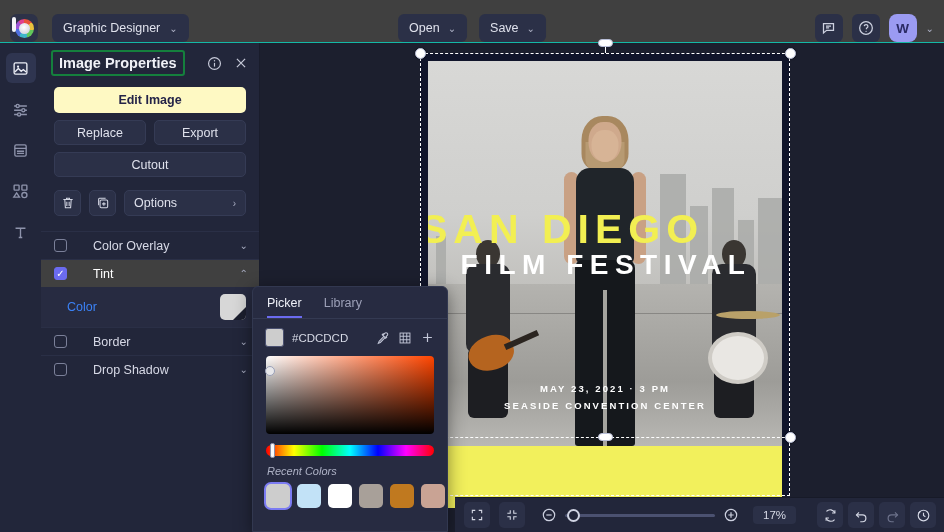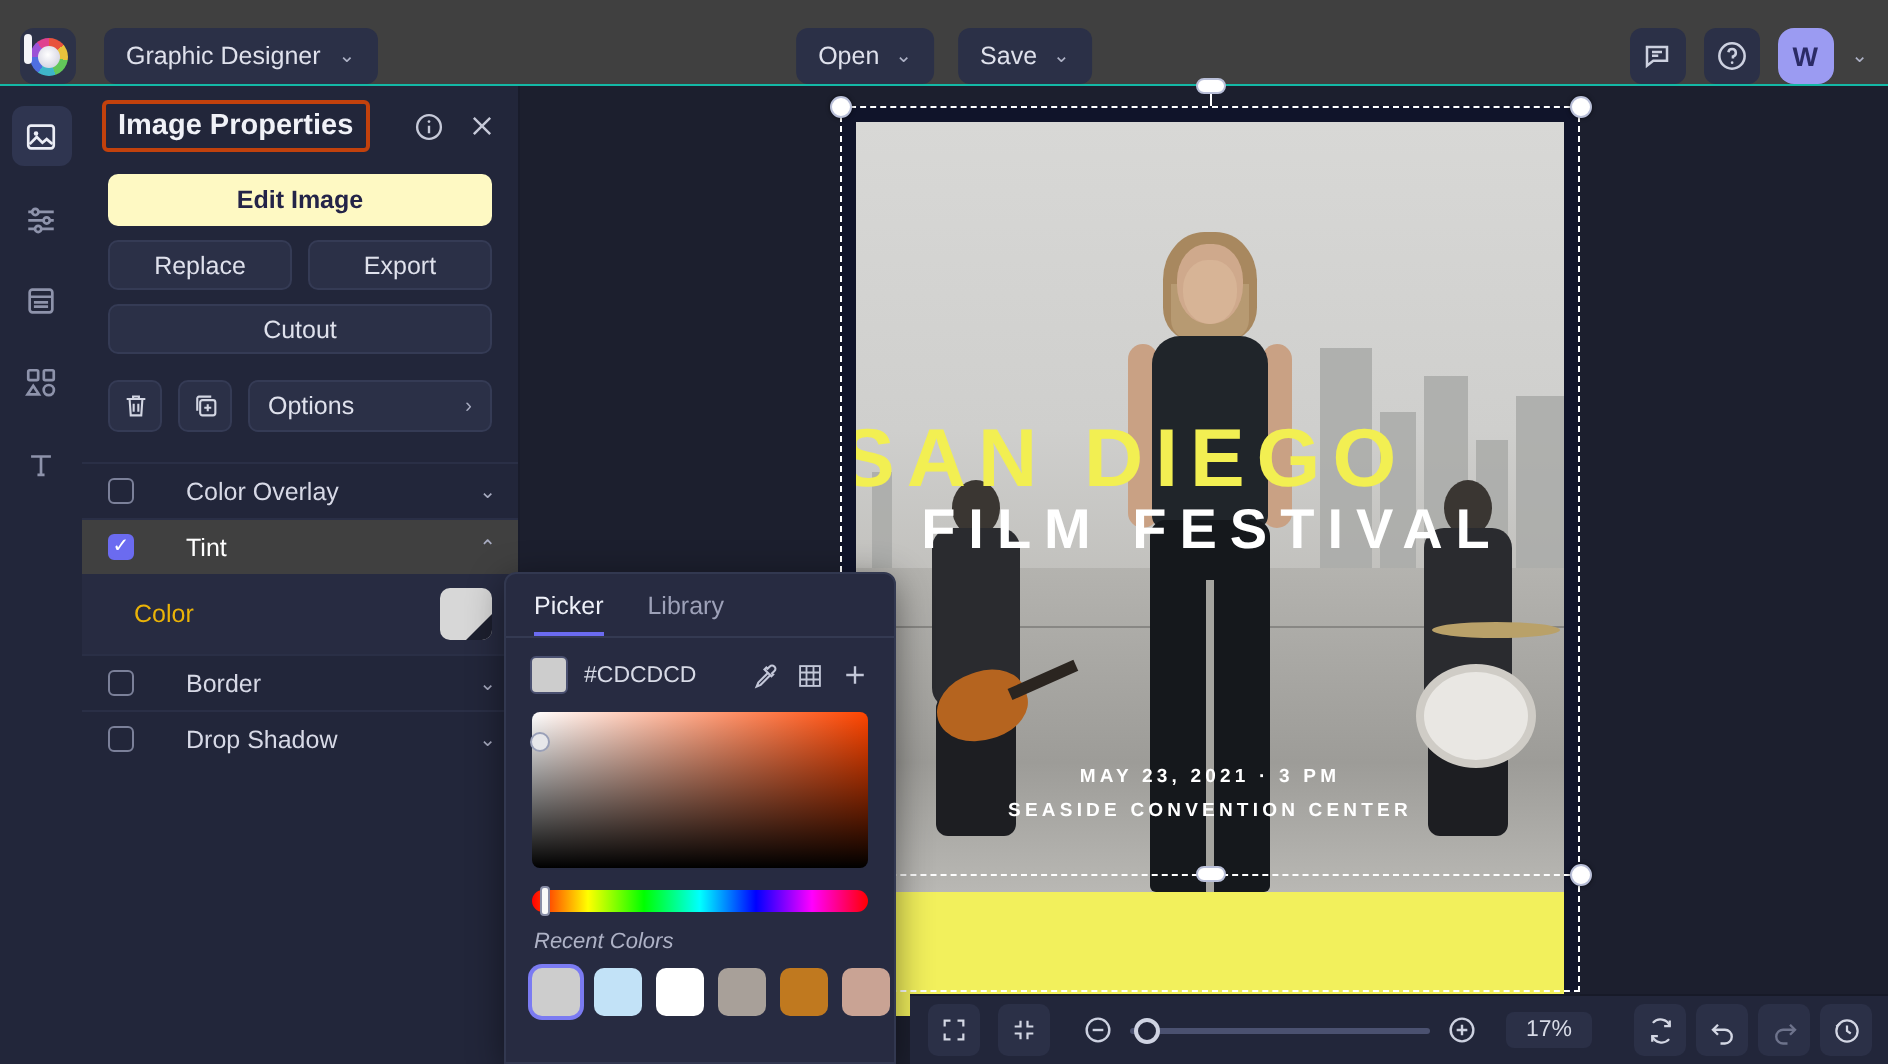--- a/index.html
+++ b/index.html
@@ -102,21 +102,21 @@
     background: #22263a;
     border-right: 1px solid #191c2b;
   }
   .panel-head {
     height: 40px; display: flex; align-items: center;
     padding: 0 12px 0 10px; position: relative;
   }
   .panel-title {
     font-size: 14.5px; font-weight: bold; color: #f0f1f7;
     padding: 3px 6px;
-    border: 2px solid #c2410c; border-radius: 3px;
+    border: 2px solid #15803d; border-radius: 3px;
   }
   .head-icons {
     position: absolute; right: 11px; display: flex; gap: 12px;
     align-items: center; color: #c6c9d8;
   }
   .btn-primary {
     margin: 4px 13px 0 13px; height: 26px;
     background: #fef9c3; color: #242448;
     border-radius: 5px; font-size: 12.5px; font-weight: bold;
     display: flex; align-items: center; justify-content: center;
@@ -166,21 +166,21 @@
     display: flex; align-items: center; justify-content: center;
   }
   .cb.checked::after {
     content: "✓"; color: #fff; font-size: 10px; line-height: 1;
   }
   .acc-label { flex: 1; }
   .caret { font-size: 10px; color: #a7abc0; }
   .color-row {
     height: 40px; display: flex; align-items: center;
     justify-content: space-between; padding: 0 13px 0 26px;
-    font-size: 12.5px; color: #eab308;
+    font-size: 12.5px; color: #3b82f6;
     background: #272b41;
   }
   .swatch-btn {
     width: 26px; height: 26px; border-radius: 5px;
     background: #d7d7d7; position: relative; overflow: hidden;
   }
   .swatch-btn::after {
     content: ""; position: absolute; right: 0; bottom: 0;
     border-left: 13px solid transparent; border-bottom: 13px solid #1c1f2e;
   }

